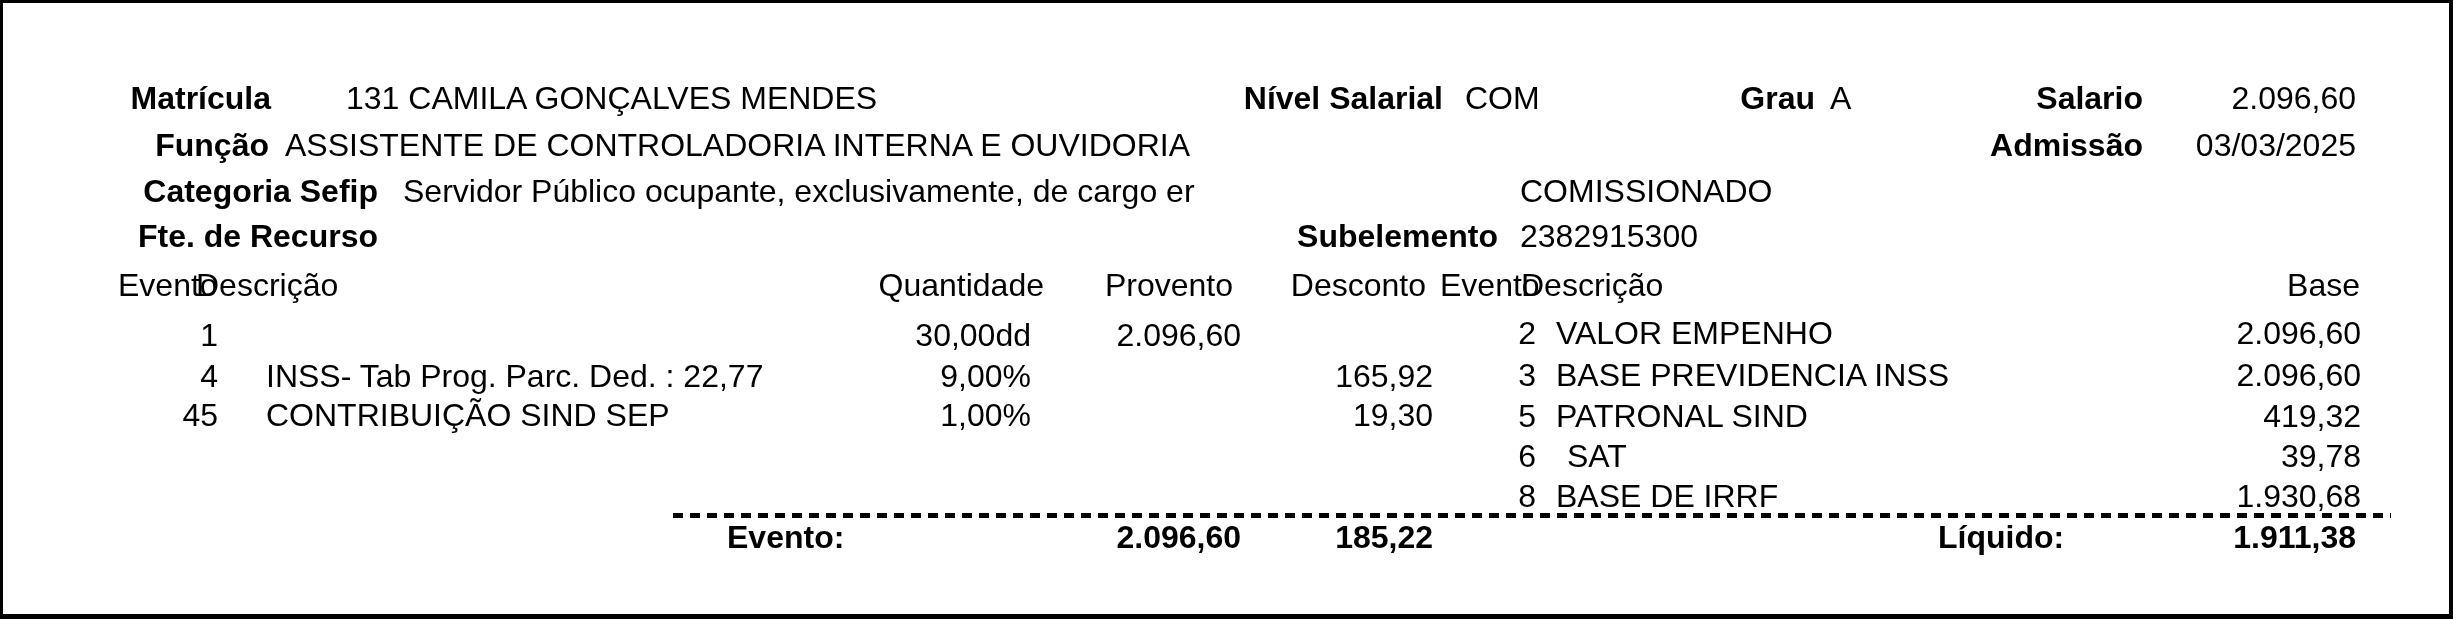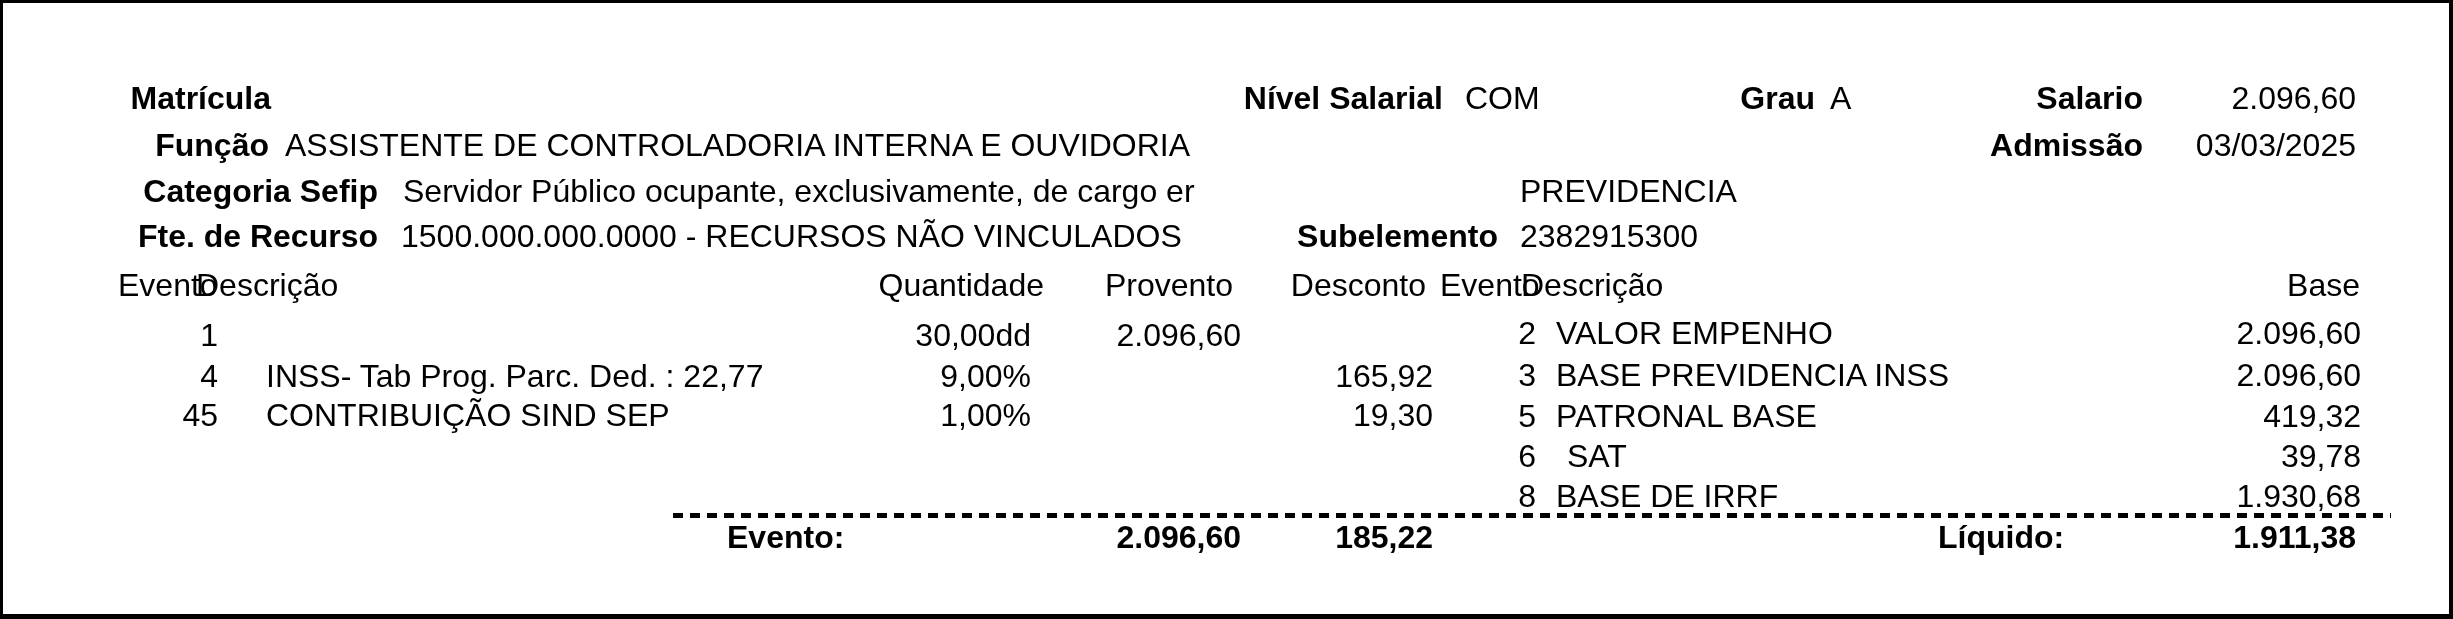--- a/index.html
+++ b/index.html
@@ -73,38 +73,38 @@
   .tot-dsc{right:1016px;top:517px}
   .liq-label{left:1935px;top:517px}
   .liq-val{right:93px;top:517px}
 </style>
 </head>
 <body>
 
 <div class="page">
 
   <span class="t b lbl-matricula">Matrícula</span>
+  <span class="t val-matricula">131 CAMILA GONÇALVES MENDES</span>
   <span class="t b lbl-nivel">Nível Salarial</span>
   <span class="t val-nivel">COM</span>
   <span class="t b lbl-grau">Grau</span>
   <span class="t val-grau">A</span>
   <span class="t b lbl-salario">Salario</span>
   <span class="t val-salario">2.096,60</span>
 
   <span class="t b lbl-funcao">Função</span>
   <span class="t val-funcao">ASSISTENTE DE CONTROLADORIA INTERNA E OUVIDORIA</span>
   <span class="t b lbl-admissao">Admissão</span>
   <span class="t val-admissao">03/03/2025</span>
 
   <span class="t val-categoria">Servidor Público ocupante, exclusivamente, de cargo er</span>
   <span class="t b lbl-categoria">Categoria Sefip</span>
-  <span class="t val-tipo">PREVIDENCIA</span>
+  <span class="t val-tipo">COMISSIONADO</span>
 
   <span class="t b lbl-fte">Fte. de Recurso</span>
-  <span class="t val-fte">1500.000.000.0000 - RECURSOS NÃO VINCULADOS</span>
   <span class="t b lbl-sub">Subelemento</span>
   <span class="t val-sub">2382915300</span>
 
   <span class="t h-evento-l">Evento</span>
   <span class="t h-desc-l">Descrição</span>
   <span class="t h-qtd">Quantidade</span>
   <span class="t h-prov">Provento</span>
   <span class="t h-dsc">Desconto</span>
   <span class="t h-evento-r">Evento</span>
   <span class="t h-desc-r">Descrição</span>
@@ -126,21 +126,21 @@
 
   <span class="t rr1-num">2</span>
   <span class="t rr1-desc">VALOR EMPENHO</span>
   <span class="t rr1-base">2.096,60</span>
 
   <span class="t rr2-num">3</span>
   <span class="t rr2-desc">BASE PREVIDENCIA INSS</span>
   <span class="t rr2-base">2.096,60</span>
 
   <span class="t rr3-num">5</span>
-  <span class="t rr3-desc">PATRONAL BASE</span>
+  <span class="t rr3-desc">PATRONAL SIND</span>
   <span class="t rr3-base">419,32</span>
 
   <span class="t rr4-num">6</span>
   <span class="t rr4-desc">SAT</span>
   <span class="t rr4-base">39,78</span>
 
   <span class="t rr5-num">8</span>
   <span class="t rr5-desc">BASE DE IRRF</span>
   <span class="t rr5-base">1.930,68</span>
 

